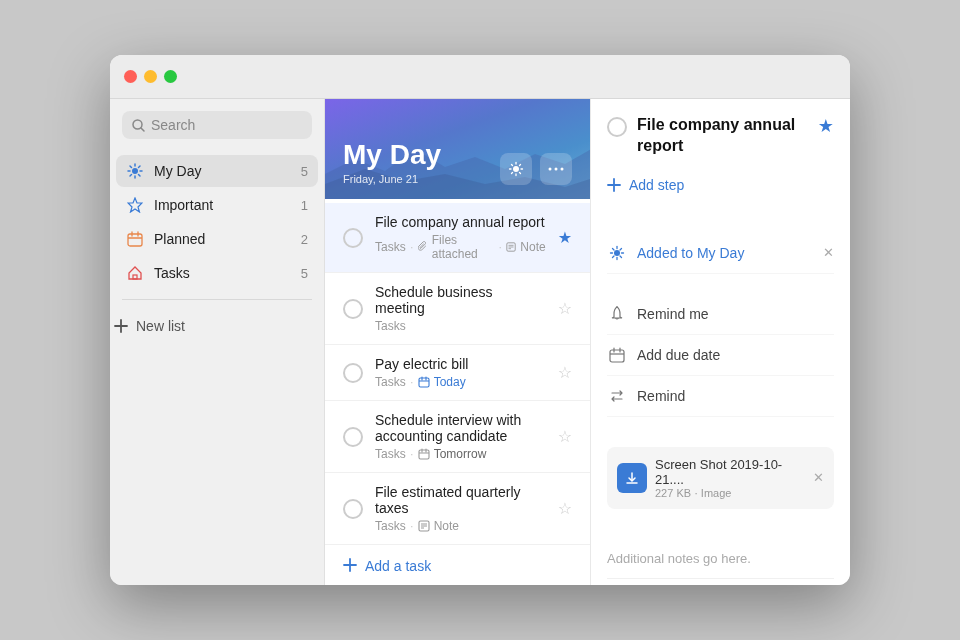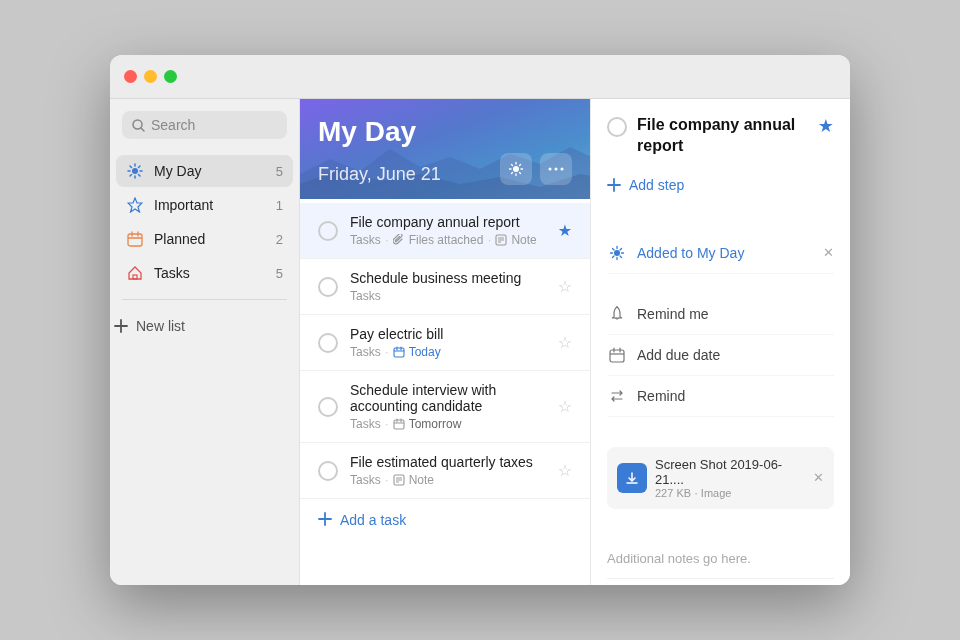--- a/index.html
+++ b/index.html
@@ -47,21 +47,21 @@
 
     
     .main {
       display: flex;
       flex: 1;
       overflow: hidden;
     }
 
     
     .sidebar {
-      width: 190px;
+      width: 215px;
       background: #f0f0f0;
       padding: 12px 0;
       display: flex;
       flex-direction: column;
       flex-shrink: 0;
       border-right: 1px solid #e0e0e0;
     }
     .search-box {
       margin: 0 12px 16px 12px;
       display: flex;
@@ -160,23 +160,23 @@
       display: flex;
       justify-content: space-between;
       align-items: flex-end;
     }
     .header-title {
       font-size: 28px;
       font-weight: 700;
       color: white;
     }
     .header-subtitle {
-      font-size: 18px;
+      font-size: 11px;
       color: rgba(255,255,255,0.85);
-      margin-top: 16px;
+      margin-top: 2px;
     }
     .header-actions {
       display: flex;
       gap: 8px;
       align-items: center;
     }
     .header-btn {
       width: 32px;
       height: 32px;
       border-radius: 8px;
@@ -685,21 +685,21 @@
 
       <div class="file-attachment">
         <div class="file-icon">
           <svg width="14" height="14" viewBox="0 0 14 14">
             <line x1="7" y1="2" x2="7" y2="9" stroke="white" stroke-width="1.5" stroke-linecap="round"></line>
             <polyline points="4,7 7,10 10,7" stroke="white" stroke-width="1.5" stroke-linecap="round" fill="none"></polyline>
             <line x1="2" y1="12" x2="12" y2="12" stroke="white" stroke-width="1.5" stroke-linecap="round"></line>
           </svg>
         </div>
         <div class="file-info">
-          <div class="file-name">Screen Shot 2019-06-21....</div>
+          <div class="file-name">Screen Shot 2019-10-21....</div>
           <div class="file-size">227 KB · Image</div>
         </div>
         <div class="file-close">✕</div>
       </div>
 
 
       <div class="detail-divider"></div>
 
       <div class="notes-area">
         <span>Additional notes go here.</span>

